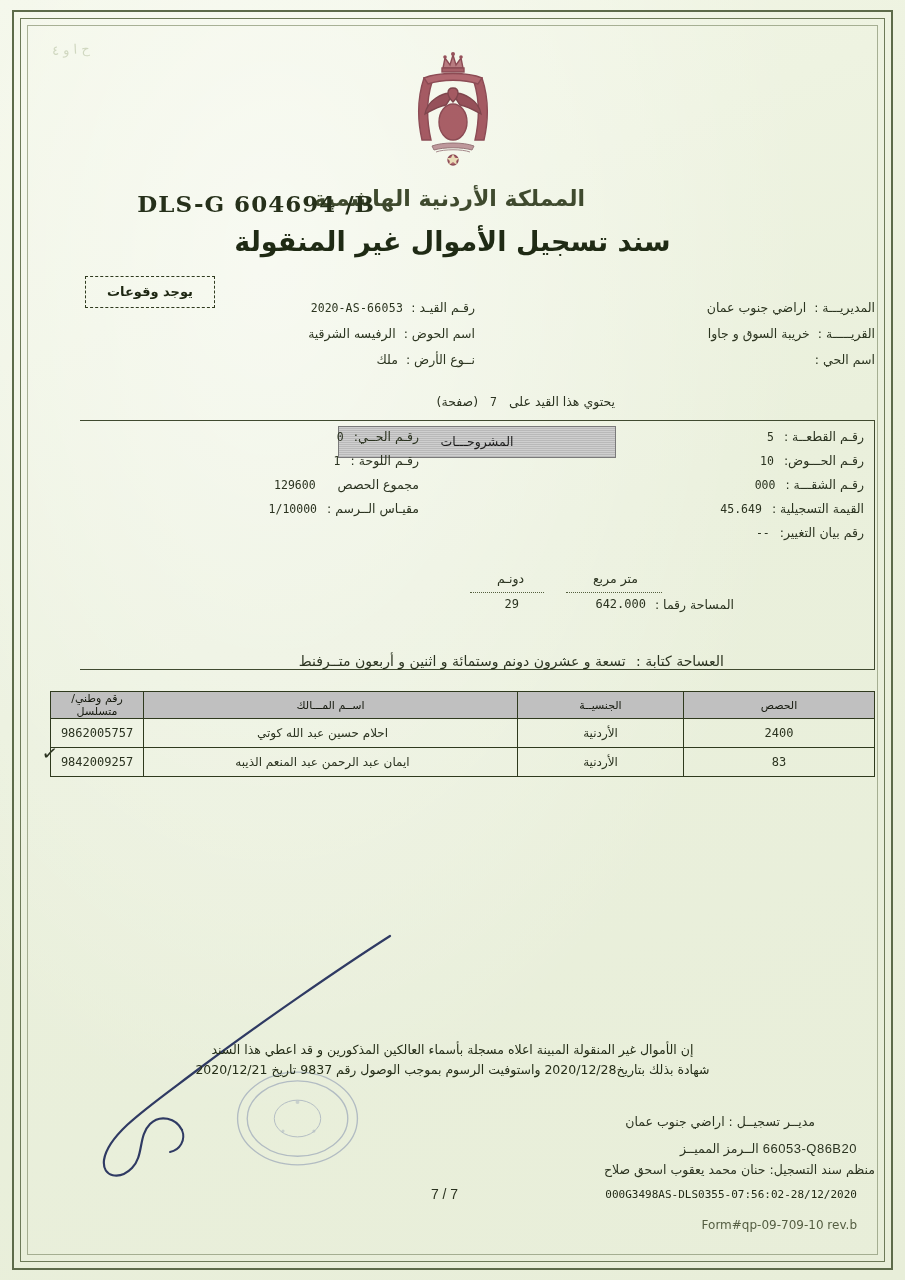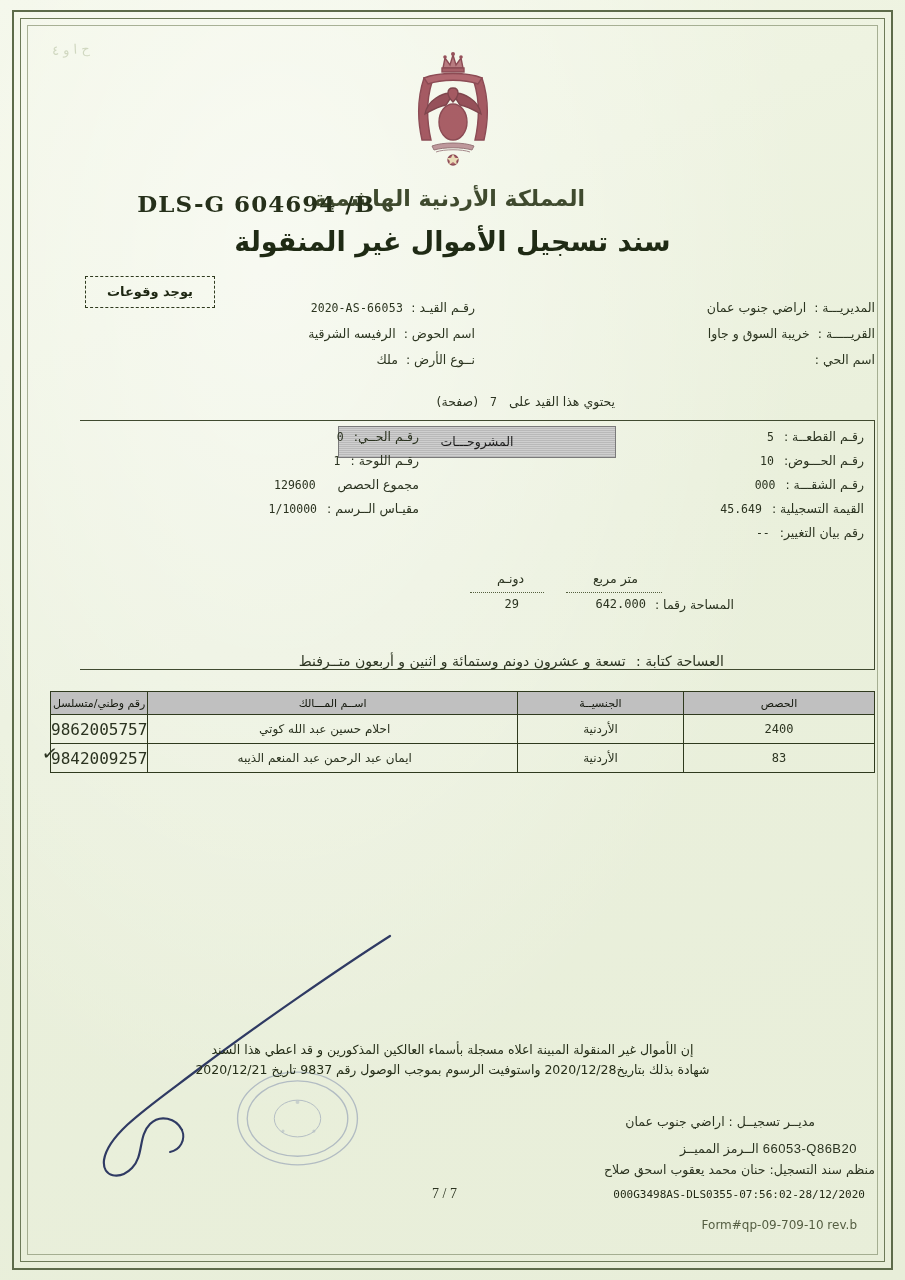--- a/index.html
+++ b/index.html
@@ -256,21 +256,21 @@
     letter-spacing: 1.5px;
   }
   .tbl td.name {
     text-align: center;
     font-size: 12px;
     letter-spacing: .5px;
     padding-right: 16px;
   }
   .tbl td.idnum {
     font-family: "DejaVu Sans Mono", monospace;
-    font-size: 16px;
+    font-size: 12px;
     direction: ltr;
   }
   .tbl td.share {
     font-family: "DejaVu Sans Mono", monospace;
     font-size: 12px;
     direction: ltr;
   }
   .col-id { width: 92px; }
   .col-name { width: auto; }
   .col-nat { width: 165px; }
@@ -340,33 +340,33 @@
     font-size: 13px;
     letter-spacing: .5px;
     direction: ltr;
     display: inline-block;
     margin-right: 18px;
   }
   .bottom-right .label { letter-spacing: 1.5px; }
   .txn-code {
     position: absolute;
     top: 1160px;
-    right: 10px;
+    right: 18px;
     font-family: "DejaVu Sans Mono", monospace;
     font-size: 11px;
     direction: ltr;
     letter-spacing: 0px;
     color: #222a16;
   }
   .page-no {
     position: absolute;
     top: 1158px;
     left: 14px; right: 0;
     text-align: center;
-    font-family: Liberation Serif, serif;
+    font-family: Liberation Sans, sans-serif;
     font-size: 14px;
     direction: ltr;
     padding-right: 30px;
   }
   .form-no {
     position: absolute;
     top: 1190px;
     right: 18px;
     font-size: 12px;
     color: #555e42;

